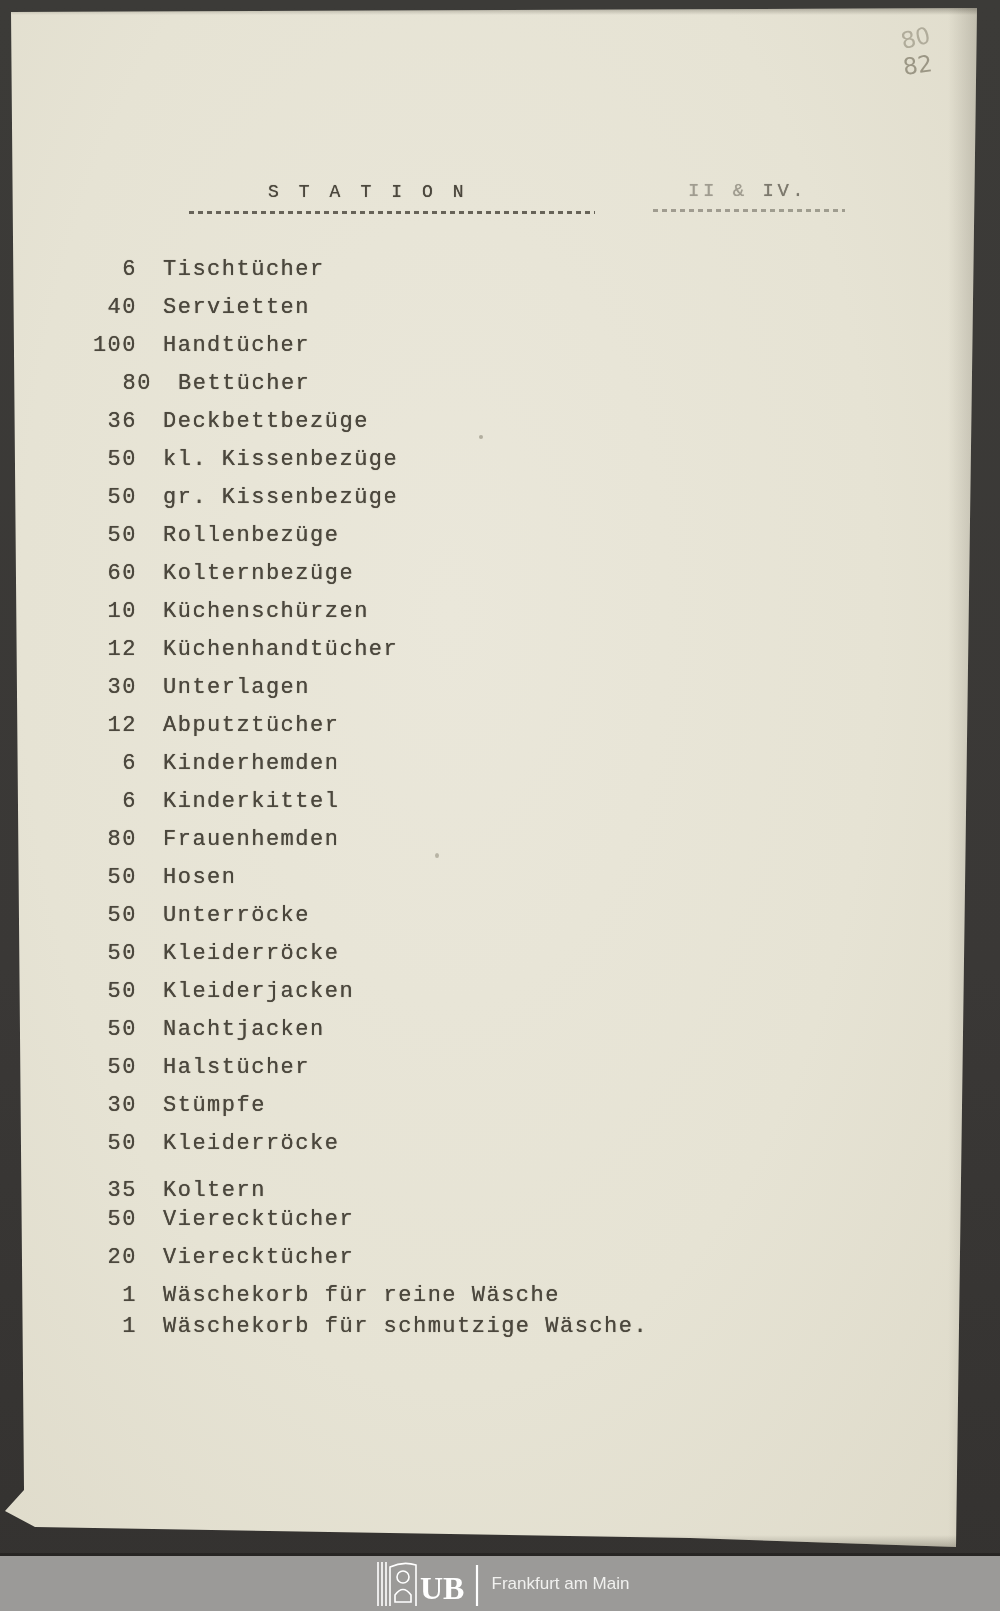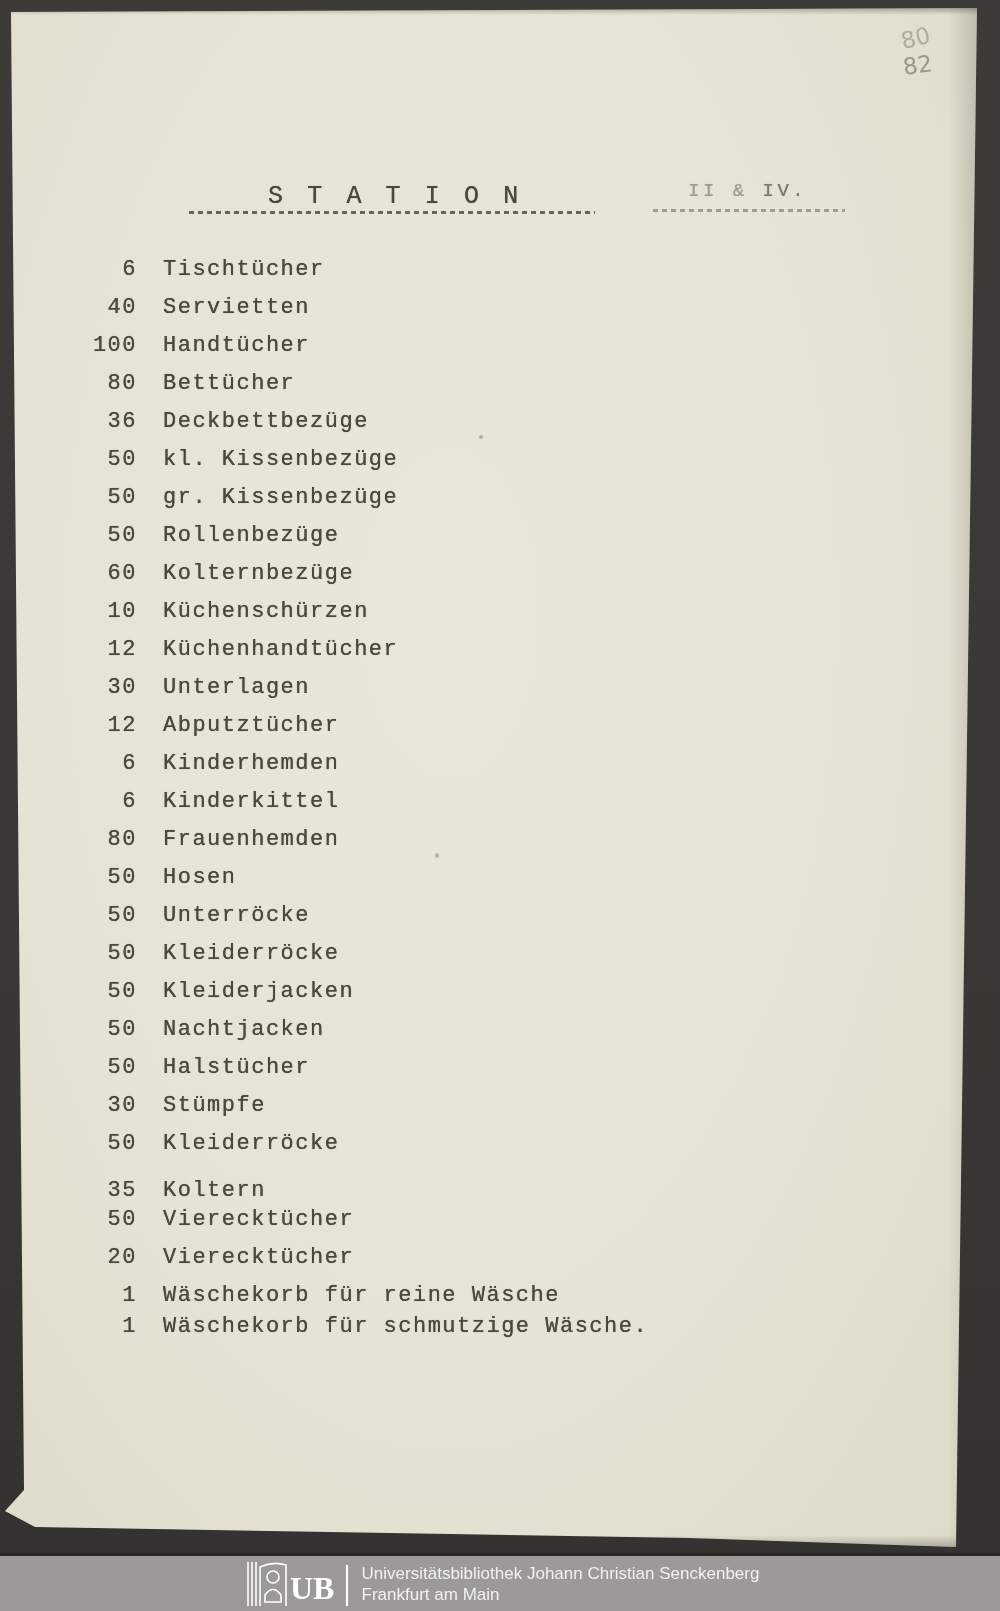--- a/index.html
+++ b/index.html
@@ -29,21 +29,21 @@
     background:linear-gradient(90deg,rgba(40,35,25,0),rgba(40,35,25,.18));
   }
   
   .typed{
     font-family:"Liberation Mono","DejaVu Sans Mono",monospace;
     color:#4b473d;
     text-shadow:0 0 .7px rgba(60,54,42,.85);
   }
   .station-label{
     position:absolute;left:268px;top:182px;
-    font-size:25px;letter-spacing:4.6px;white-space:pre;text-align:center;
+    font-size:18px;letter-spacing:4.6px;white-space:pre;text-align:center;
   }
   .station-right{
     position:absolute;left:688px;top:180px;
     font-size:19px;letter-spacing:3.5px;white-space:pre;
   }
   .faint{opacity:.45;font-family:Liberation Mono, monospace;}
   .semi-faint{opacity:.68;}
   .dashline{
     height:3px;position:absolute;
     background:repeating-linear-gradient(90deg,#4b473d 0 5px,transparent 5px 9px);
@@ -95,21 +95,21 @@
 
     <div class="typed station-label">S T A T I O N</div>
     <div class="typed station-right"><span class="faint">II &amp;</span><span class="semi-faint"> IV.</span></div>
     <div class="dashline dash-main"></div>
     <div class="dashline dash-right"></div>
 
     <div id="laundry-list">
         <div class="row typed" style="top: 257px;"><span class="qty">6</span><span class="label">Tischtücher</span></div>
         <div class="row typed" style="top: 295px;"><span class="qty">40</span><span class="label">Servietten</span></div>
         <div class="row typed" style="top: 333px;"><span class="qty">100</span><span class="label">Handtücher</span></div>
-        <div class="row typed" style="top: 371px;"><span class="qty">80</span><span class="label">Bettücher</span></div>
+        <div class="row typed" style="top: 371px; padding-left: 15px;"><span class="qty">80</span><span class="label">Bettücher</span></div>
         <div class="row typed" style="top: 409px;"><span class="qty">36</span><span class="label">Deckbettbezüge</span></div>
         <div class="row typed" style="top: 447px;"><span class="qty">50</span><span class="label">kl. Kissenbezüge</span></div>
         <div class="row typed" style="top: 485px;"><span class="qty">50</span><span class="label">gr. Kissenbezüge</span></div>
         <div class="row typed" style="top: 523px;"><span class="qty">50</span><span class="label">Rollenbezüge</span></div>
         <div class="row typed" style="top: 561px;"><span class="qty">60</span><span class="label">Kolternbezüge</span></div>
         <div class="row typed" style="top: 599px;"><span class="qty">10</span><span class="label">Küchenschürzen</span></div>
         <div class="row typed" style="top: 637px;"><span class="qty">12</span><span class="label">Küchenhandtücher</span></div>
         <div class="row typed" style="top: 675px;"><span class="qty">30</span><span class="label">Unterlagen</span></div>
         <div class="row typed" style="top: 713px;"><span class="qty">12</span><span class="label">Abputztücher</span></div>
         <div class="row typed" style="top: 751px;"><span class="qty">6</span><span class="label">Kinderhemden</span></div>
@@ -141,18 +141,17 @@
         <line x1="6" y1="2" x2="6" y2="46"></line>
         <line x1="10" y1="2" x2="10" y2="46"></line>
         <path d="M14 46 V7 Q27 1 40 5 V46"></path>
         <circle cx="27" cy="17" r="6"></circle>
         <path d="M19 35 Q27 24 35 35 V42 H19 Z"></path>
       </g>
       <text x="44" y="39" font-size="32" font-weight="bold" font-family="Liberation Serif, serif" fill="#ffffff">UB</text>
       <line x1="101" y1="5" x2="101" y2="46" stroke="#ffffff" stroke-width="2.2"></line>
     </svg>
     <div class="footer-text">
-      <div class="footer-line1">Universitätsbibliothek Johann Christian Senckenberg</div>
       <div class="footer-line2">Frankfurt am Main</div>
     </div>
   </div>
 
 </div>
 
 </body></html>

